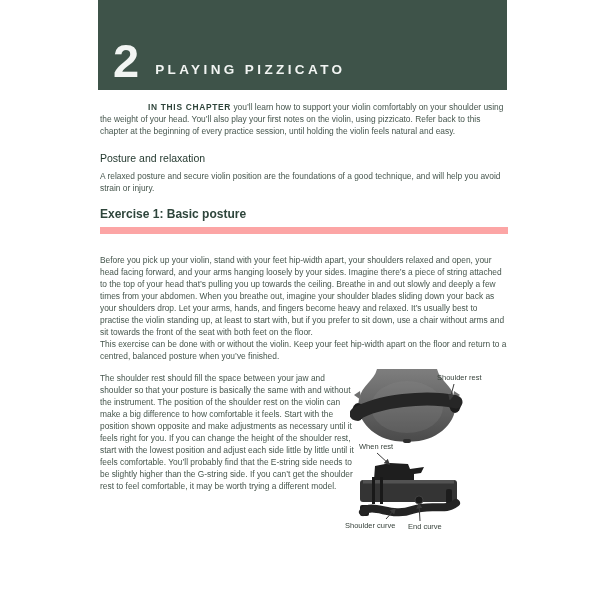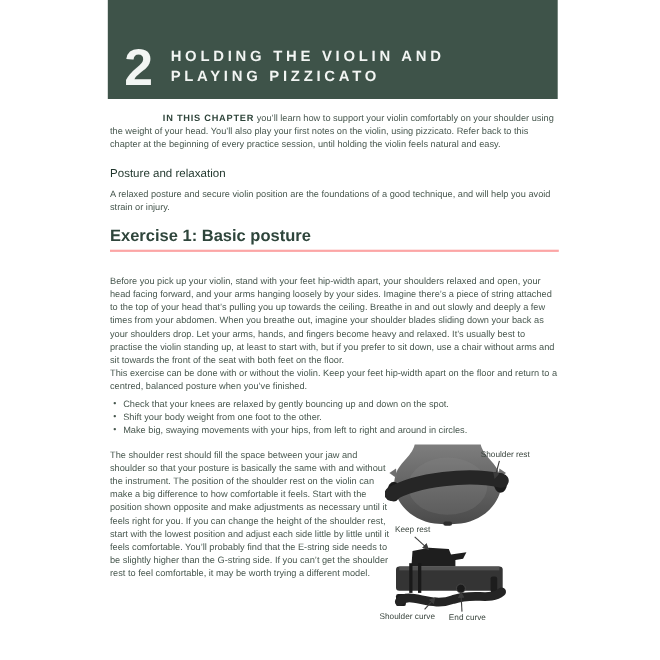--- a/index.html
+++ b/index.html
@@ -33,23 +33,23 @@
   .content p { margin:0; }
   .lead-in { font-weight:bold; letter-spacing:0.7px; color:#2e443a;margin-left:48px; }
 
   h2.section-heading {
     font-size:10.5px; font-weight:normal; color:#1f352b;
     margin:15px 0 0 0; line-height:13px;
   }
   .section-heading + p { margin-top:5px; }
 
   h3.exercise-heading {
-    font-size:15px; font-weight:bold; color:#2e453b;
+    font-size:12px; font-weight:bold; color:#2e453b;
     margin:14px 0 0 0; padding-bottom:6px; line-height:13px;
-    border-bottom:2px solid #fca5a5;
+    border-bottom:7px solid #fca5a5;
   }
   h3.exercise-heading + p { margin-top:20px; }
   h3.ex2 { margin-top:8px; }
 
   ul.bullet-list { margin:4px 0 0 0; padding:0 0 0 12px; list-style:none; }
   ul.bullet-list li { position:relative; line-height:12px; }
   ul.bullet-list li::before {
     content:"\2022"; position:absolute; left:-9px; top:0; font-size:8px; color:#46564d;
   }
 
@@ -71,41 +71,35 @@
   .lbl-end-button    { left:58px; top:174px; }
 </style>
 </head>
 <body>
 
 <div class="page">
 
   <div class="chapter-banner">
     <div class="chapter-number">2</div>
     <div class="chapter-title">
-      <div>HOLDING THE VIOLIN AND</div>
       <div>PLAYING PIZZICATO</div>
     </div>
   </div>
 
   <div class="content">
 
     <p><span class="lead-in">IN THIS CHAPTER</span><span> you’ll learn how to support your violin comfortably on your shoulder using the weight of your head. You’ll also play your first notes on the violin, using pizzicato. Refer back to this chapter at the beginning of every practice session, until holding the violin feels natural and easy.</span></p>
 
     <h2 class="section-heading">Posture and relaxation</h2>
     <p>A relaxed posture and secure violin position are the foundations of a good technique, and will help you avoid strain or injury.</p>
 
     <h3 class="exercise-heading">Exercise 1: Basic posture</h3>
     <p>Before you pick up your violin, stand with your feet hip-width apart, your shoulders relaxed and open, your head facing forward, and your arms hanging loosely by your sides. Imagine there’s a piece of string attached to the top of your head that’s pulling you up towards the ceiling. Breathe in and out slowly and deeply a few times from your abdomen. When you breathe out, imagine your shoulder blades sliding down your back as your shoulders drop. Let your arms, hands, and fingers become heavy and relaxed. It’s usually best to practise the violin standing up, at least to start with, but if you prefer to sit down, use a chair without arms and sit towards the front of the seat with both feet on the floor.</p>
 
     <p>This exercise can be done with or without the violin. Keep your feet hip-width apart on the floor and return to a centred, balanced posture when you’ve finished.</p>
-    <ul class="bullet-list">
-      <li>Check that your knees are relaxed by gently bouncing up and down on the spot.</li>
-      <li>Shift your body weight from one foot to the other.</li>
-      <li>Make big, swaying movements with your hips, from left to right and around in circles.</li>
-    </ul>
 
     <div class="shoulder-section">
       <p class="narrow">The shoulder rest should fill the space between your jaw and shoulder so that your posture is basically the same with and without the instrument. The position of the shoulder rest on the violin can make a big difference to how comfortable it feels. Start with the position shown opposite and make adjustments as necessary until it feels right for you. If you can change the height of the shoulder rest, start with the lowest position and adjust each side little by little until it feels comfortable. You’ll probably find that the E-string side needs to be slightly higher than the G-string side. If you can’t get the shoulder rest to feel comfortable, it may be worth trying a different model.</p>
 
       <div class="figure">
         <svg width="160" height="192" viewBox="0 0 160 192">
           <defs>
             <linearGradient id="bodyGrad" x1="0" y1="0" x2="0" y2="1">
               <stop offset="0" stop-color="#7e7e7e"></stop>
               <stop offset="1" stop-color="#4a4a4a"></stop>
@@ -140,20 +134,20 @@
 
           <g stroke="#3c3c3c" stroke-width="1">
             <line x1="104" y1="35" x2="100" y2="50" marker-end="url(#ah)"></line>
             <line x1="27" y1="104" x2="39" y2="115" marker-end="url(#ah)"></line>
             <line x1="36" y1="170" x2="45" y2="160" marker-end="url(#ah)"></line>
             <line x1="70" y1="172" x2="69" y2="155" marker-end="url(#ah)"></line>
           </g>
         </svg>
 
         <div class="fig-label lbl-shoulder-rest">Shoulder rest</div>
-        <div class="fig-label lbl-chin-rest">Keep rest</div>
+        <div class="fig-label lbl-chin-rest">When rest</div>
         <div class="fig-label lbl-shoulder-curve">Shoulder curve</div>
         <div class="fig-label lbl-end-button">End curve</div>
       </div>
     </div>
 
   </div>
 </div>
 
 </body></html>

